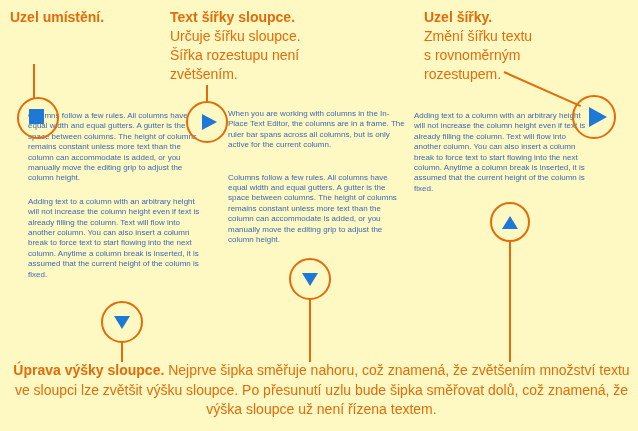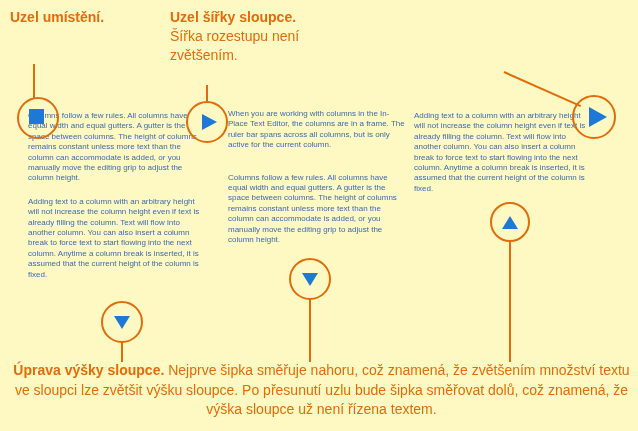--- a/index.html
+++ b/index.html
@@ -75,25 +75,32 @@
 </head>
 <body>
 
 <div class="figure">
 
   <div class="callout" style="left:10px;top:8px;">
     <div class="t">Uzel umístění.</div>
   </div>
 
   <div class="callout" style="left:170px;top:8px;">
-    <div class="t">Uzel šířky sloupce.</div>
+    <div class="t">Text šířky sloupce.</div>
+    <div>Určuje šířku sloupce.</div>
     <div>Šířka rozestupu není</div>
     <div>zvětšením.</div>
   </div>
 
+  <div class="callout" style="left:424px;top:8px;">
+    <div class="t">Uzel šířky.</div>
+    <div>Změní šířku textu</div>
+    <div>s rovnoměrným</div>
+    <div>rozestupem.</div>
+  </div>
 
   <div class="lead" style="left:33px;top:64px;height:34px;"></div>
   <div class="lead" style="left:206px;top:85px;height:16px;"></div>
   <div class="lead diag" style="left:504px;top:71px;width:84px;transform:rotate(24deg);"></div>
   <div class="lead" style="left:121px;top:342px;height:20px;"></div>
   <div class="lead" style="left:309px;top:299px;height:63px;"></div>
   <div class="lead" style="left:509px;top:241px;height:121px;"></div>
 
   <div class="col c1" style="left:28px;top:111px;width:177px;">
     <p>Columns follow a few rules. All columns have equal width and equal gutters. A gutter is the space between columns. The height of columns remains constant unless more text than the column can accommodate is added, or you manually move the editing grip to adjust the column height.</p>

